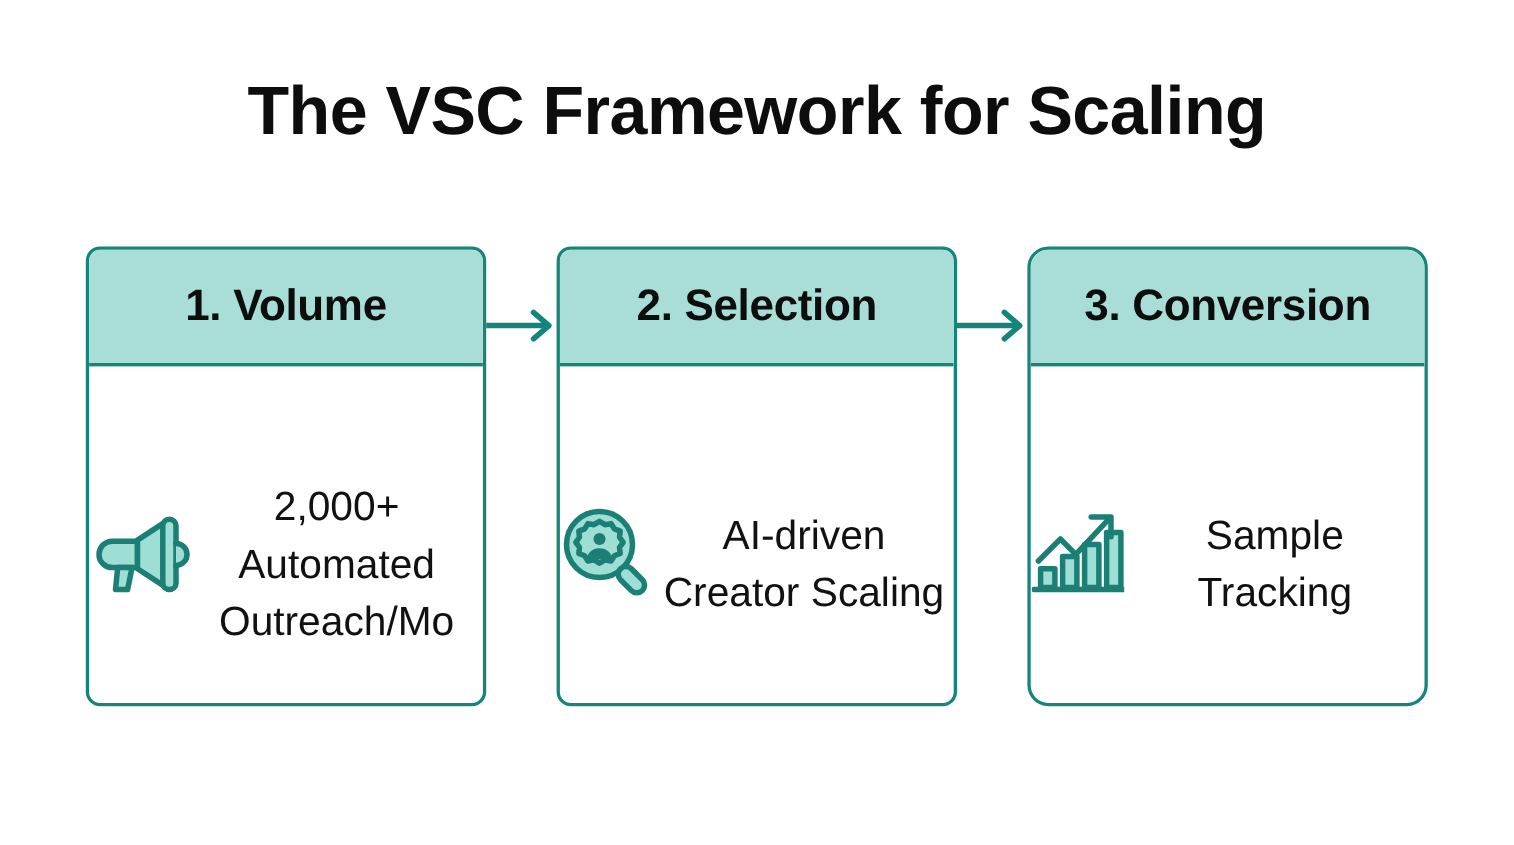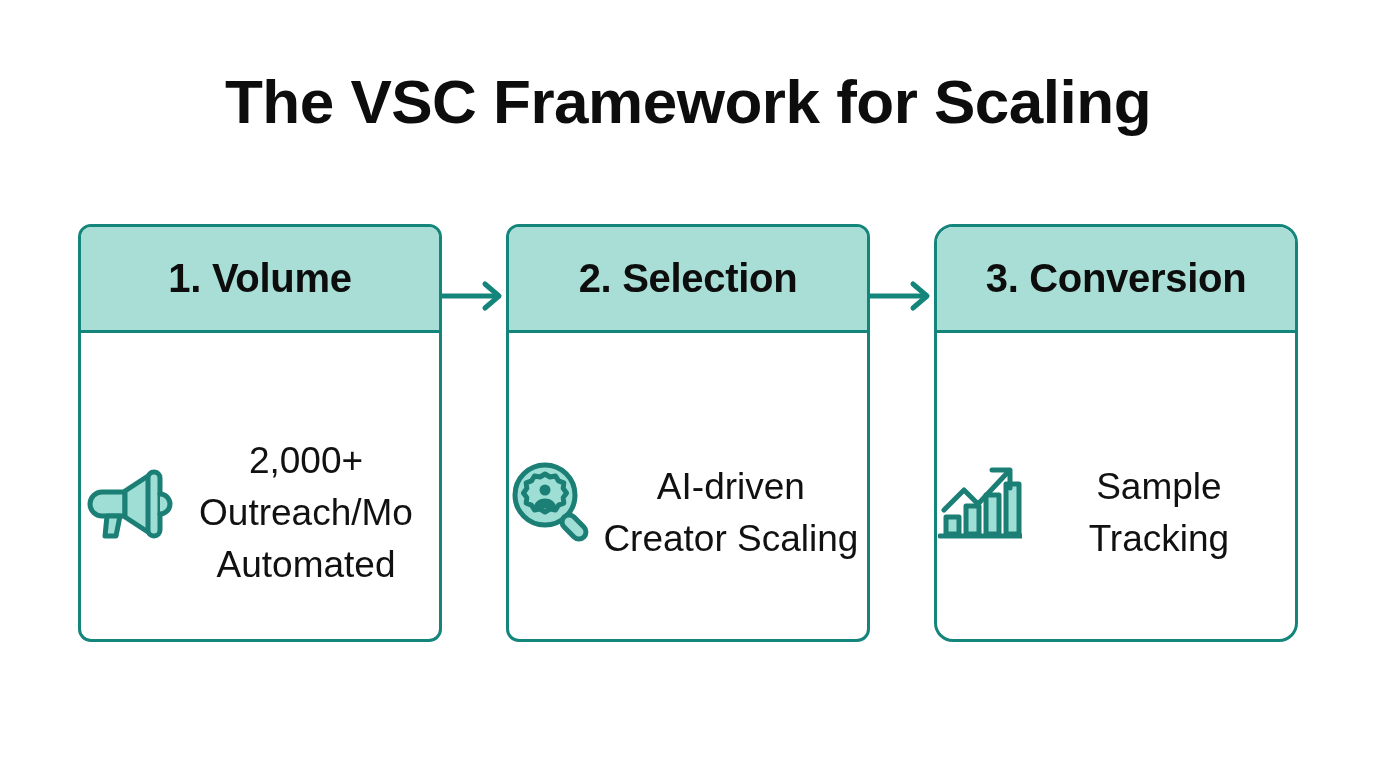--- a/index.html
+++ b/index.html
@@ -127,22 +127,22 @@
               <path d="M21 28 L44 28 L44 52 L21 52 a12 12 0 0 1 0 -24 Z"></path>
               <path d="M44 27 L70 10 L70 70 L44 53 Z"></path>
               <rect x="67" y="8" width="12" height="64" rx="6"></rect>
               <path d="M79 30 a10 10 0 0 1 0 20"></path>
               <path d="M26 52 L39 52 L35 72 L24 72 Z"></path>
             </g>
           </svg>
         </div>
         <div class="card-text">
           <div>2,000+</div>
+          <div>Automated</div>
           <div>Outreach/Mo</div>
-          <div>Automated</div>
         </div>
       </div>
     </div>
 
     <div class="connector connector-1">
       <svg width="64" height="34" viewBox="0 0 64 34">
         <g stroke="#14857b" stroke-width="5" fill="none" stroke-linecap="round" stroke-linejoin="round">
           <line x1="0" y1="17" x2="56" y2="17"></line>
           <polyline points="43,5 57,17 43,29"></polyline>
         </g>

